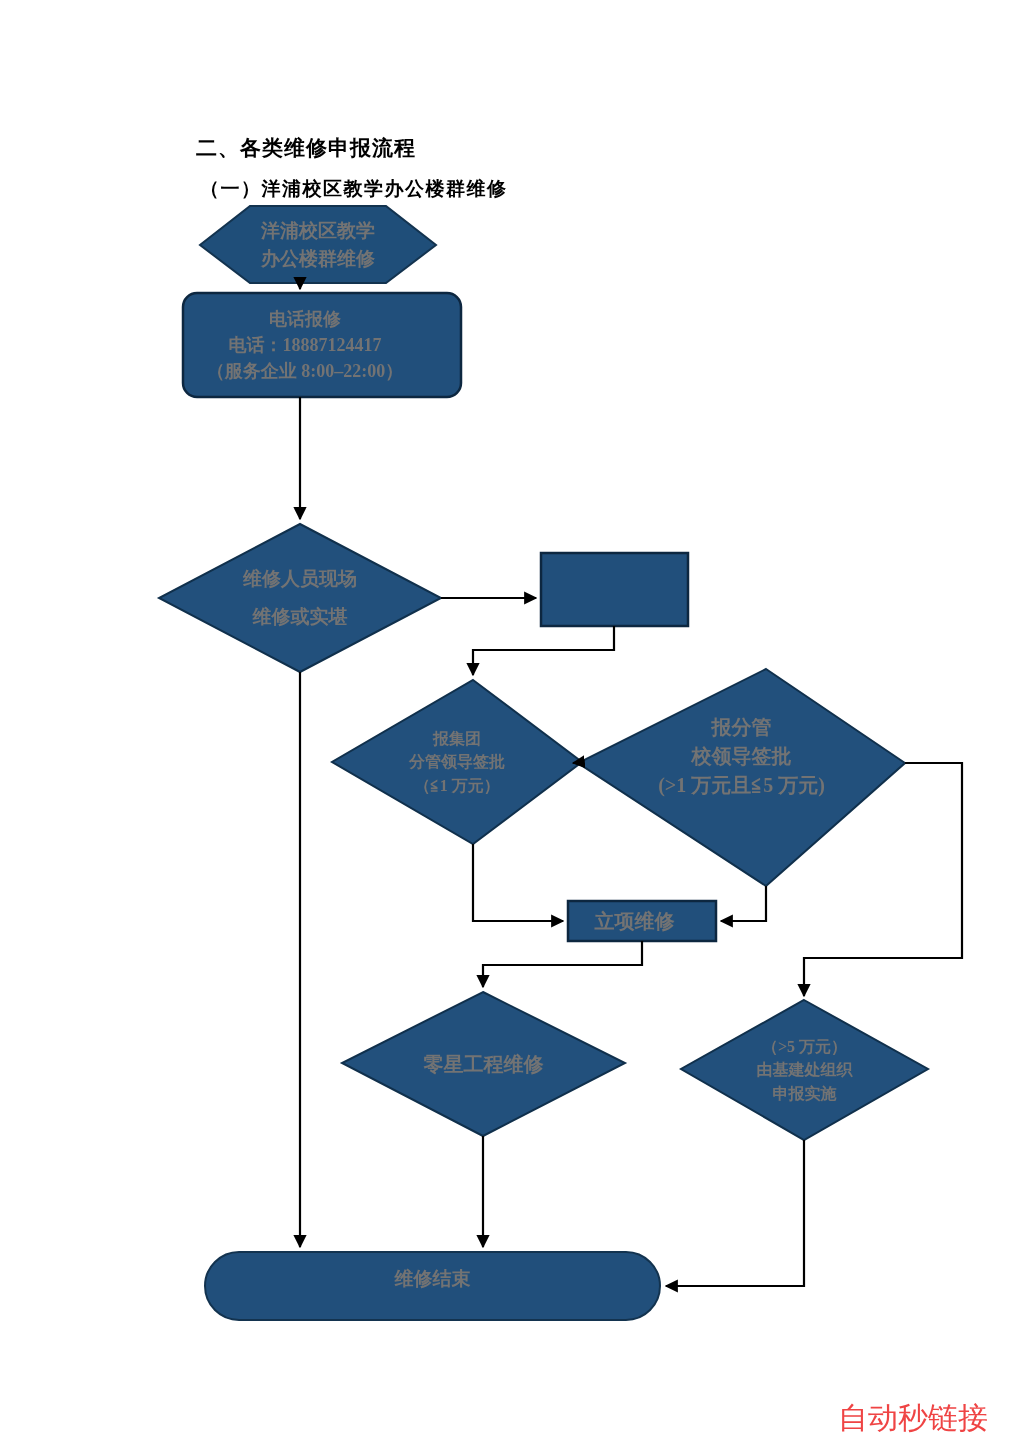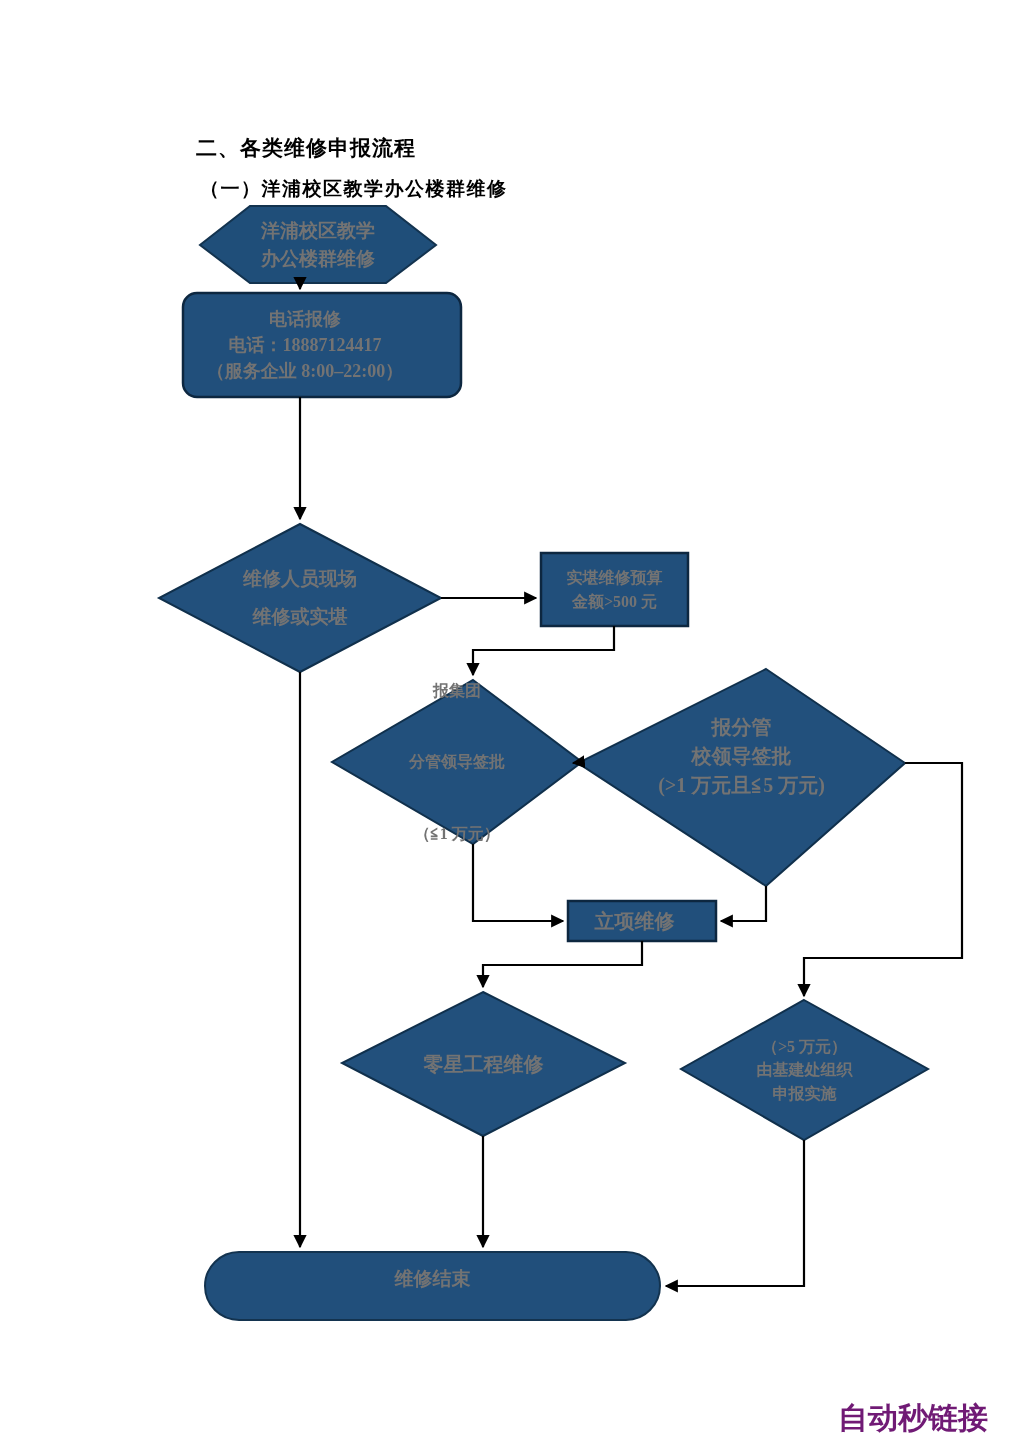--- a/index.html
+++ b/index.html
@@ -90,22 +90,22 @@
     stroke-linejoin: miter;
     stroke-linecap: butt;
   }
 
   
   #watermark {
     position: absolute;
     left: 838px;
     top: 1398px;
     font-size: 30px;
-    font-weight: bold;
-    color: #701a75;
+    font-weight: normal;
+    color: #ef4444;
     letter-spacing: 0px;
     font-family: "DejaVu Sans", "Liberation Sans", sans-serif;
     text-shadow: 1px 1px 0 rgba(255,255,255,0.6);
     white-space: nowrap;
   }
 </style>
 </head>
 <body>
 
 <div id="page">
@@ -183,29 +183,23 @@
     </div>
   </div>
 
   <div class="node" style="left:159px; top:524px; width:282px; height:148px; font-size:19px;">
     <div class="lbl" style="line-height:2.0;">
       <span>维修人员现场</span>
       <span>维修或实堪</span>
     </div>
   </div>
 
-  <div class="node" style="left:541px; top:553px; width:147px; height:73px; font-size:16px;">
-    <div class="lbl">
-      <span>实堪维修预算</span>
-      <span>金额&gt;500 元</span>
-    </div>
-  </div>
 
   <div class="node" style="left:332px; top:680px; width:250px; height:164px; font-size:16px;">
-    <div class="lbl" style="padding-right:6px;gap:48px;">
+    <div class="lbl" style="padding-right:6px;">
       <span>报集团</span>
       <span>分管领导签批</span>
       <span>（≦1 万元）</span>
     </div>
   </div>
 
   <div class="node" style="left:578px; top:669px; width:327px; height:217px; font-size:20px;">
     <div class="lbl" style="justify-content:flex-start; padding-top:44px;">
       <span>报分管</span>
       <span>校领导签批</span>

